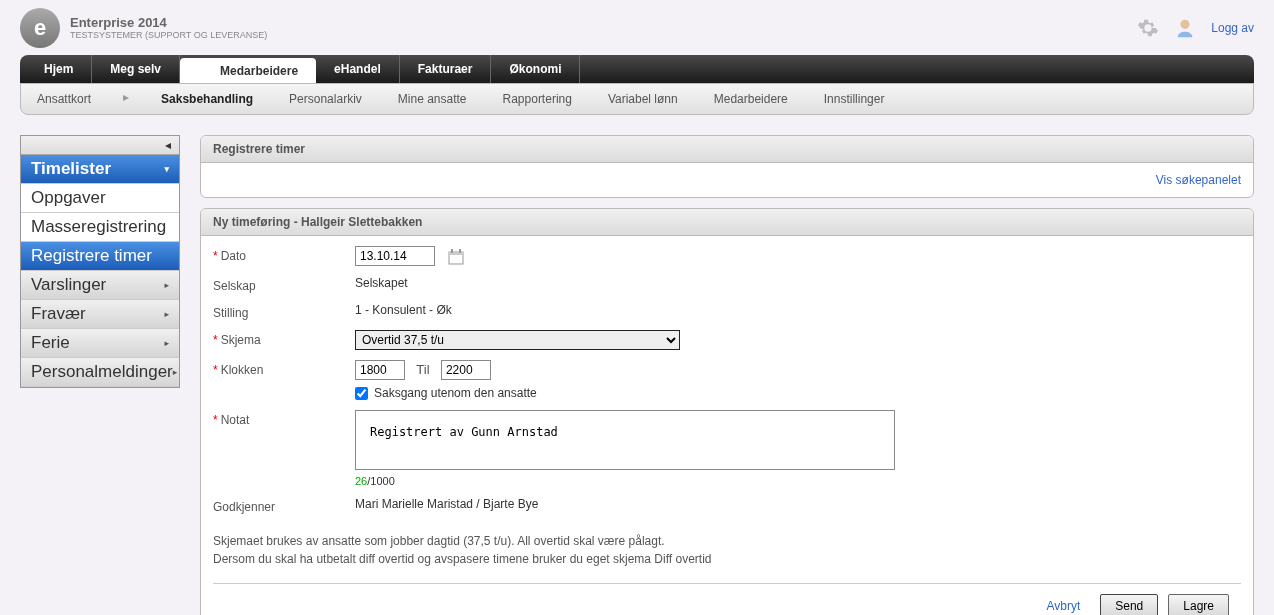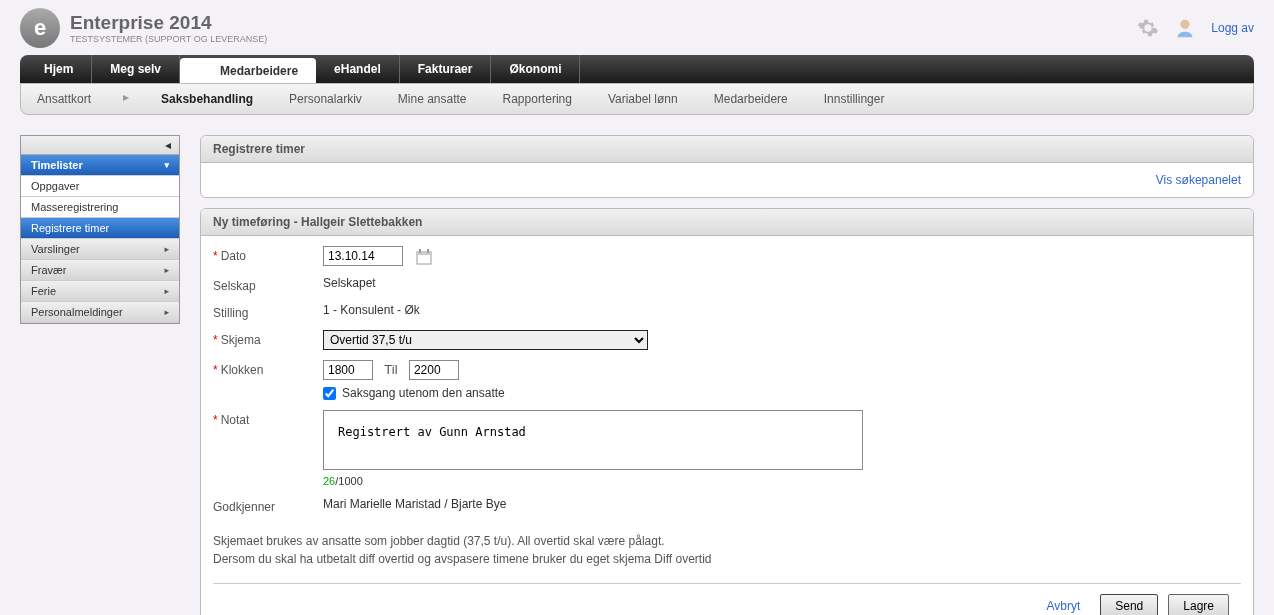--- a/index.html
+++ b/index.html
@@ -2,55 +2,55 @@
 <html><head>
 <meta charset="utf-8">
 <style>
 * { margin: 0; padding: 0; box-sizing: border-box; }
 body { font-family: Arial, sans-serif; font-size: 12px; background: #f5f2f7; color: #333; }
 
 .header { display: flex; align-items: center; padding: 8px 20px; height: 55px; }
 .logo-area { display: flex; align-items: center; gap: 10px; }
 .logo-icon { width: 40px; height: 40px; background: linear-gradient(180deg, #aaa 0%, #777 100%); border-radius: 50%; display: flex; align-items: center; justify-content: center; color: #fff; font-size: 22px; font-weight: bold; }
 .logo-text { color: #666; }
-.logo-title { font-size: 19px; font-weight: bold; }
+.logo-title { font-size: 13px; font-weight: bold; }
 .logo-sub { font-size: 9px; color: #888; }
 .header-spacer { flex: 1; }
 .header-icons { display: flex; align-items: center; gap: 15px; }
 .gear-icon, .user-icon { width: 22px; height: 22px; opacity: 0.6; }
 .logout-link { color: #3366cc; text-decoration: none; cursor: pointer; }
 
 .nav-wrapper { margin: 0 20px; border-radius: 22px; }
 .main-nav { background: linear-gradient(180deg, #4a4a4a 0%, #1a1a1a 100%); border-radius: 8px 8px 0 0; display: flex; padding: 0 6px; height: 28px; align-items: stretch; }
 .main-nav-item { color: #fff; padding: 6px 18px; cursor: pointer; font-weight: bold; border-right: 1px solid #666; display: flex; align-items: center; }
 .main-nav-item.active { background: #fff; color: #333; border-radius: 4px 4px 0 0; margin-top: 3px; border-right: none; padding-left: 40px; }
 
 .sub-nav { background: linear-gradient(180deg, #f5f5f5 0%, #e0e0e0 100%); border: 1px solid #bbb; border-radius: 0 0 8px 8px; padding: 6px 12px; display: flex; gap: 28px; }
 .sub-nav-item { color: #555; cursor: pointer; padding: 2px 4px; }
 .sub-nav-item.active { font-weight: bold; color: #222; }
 .sub-nav-sep { color: #999; }
 
 .content-area { display: flex; gap: 20px; padding: 20px; align-items: flex-start; }
 
 .sidebar { width: 160px; border: 1px solid #999; background: #fff; }
 .sidebar-collapse { background: linear-gradient(180deg,#f0f0f0,#ddd); text-align: right; padding: 2px 8px; border-bottom: 1px solid #aaa; }
-.side-item { padding: 4px 10px; border-bottom: 1px solid #ccc; cursor: pointer; font-size: 11px; color: #333; display: flex; justify-content: space-between; align-items: center; }
+.side-item { padding: 4px 10px; border-bottom: 1px solid #ccc; cursor: pointer; font-size: 17px; color: #333; display: flex; justify-content: space-between; align-items: center; }
 .side-item.header-item { background: linear-gradient(180deg,#4a90e2,#1c5db8); color: #fff; font-weight: bold; }
 .side-item.selected { background: linear-gradient(180deg,#4a90e2,#1c5db8); color: #fff; }
 .side-item.expandable { background: linear-gradient(180deg,#f0f0f0,#d5d5d5); }
 .side-item.chev::after { content: "▸"; font-size: 9px; color: #555; }
 .side-item.header-item.chev::after { content: "▾"; color: #fff; }
 
 .main-content { flex: 1; }
 .panel { border: 1px solid #bbb; border-radius: 6px; background: #fff; margin-bottom: 10px; }
 .panel-header { background: linear-gradient(180deg,#f0f0f0,#dcdcdc); border-bottom: 1px solid #bbb; padding: 6px 12px; font-weight: bold; color: #555; border-radius: 6px 6px 0 0; }
 .panel-body { padding: 10px 12px; }
 .link-right { color: #3366cc; text-align: right; display: block; cursor: pointer; }
 
-.form-row { display: flex; align-items: flex-start; margin-bottom: 10px; }
+.form-row { display: flex; align-items: flex-start; margin-bottom: 10px; gap: 32px; }
 .form-label { width: 110px; color: #555; padding-top: 3px; }
 .form-label .req { color: #d00; margin-right: 3px; }
 .form-control { flex: 1; }
 .form-control input[type=text] { border: 1px solid #888; padding: 2px 4px; font-size: 12px; font-family: inherit; }
 .form-control select { border: 1px solid #222; padding: 1px 2px; font-size: 12px; width: 325px; }
 .form-control textarea { border: 1px solid #888; width: 540px; height: 60px; padding: 14px; font-size: 12px; font-family: monospace; resize: none; }
 .date-input { width: 80px; }
 .time-input { width: 50px; }
 .cal-icon { display: inline-block; width: 16px; height: 16px; margin-left: 10px; vertical-align: middle; }
 .til-label { margin: 0 8px; color: #555; font-size: 13px; }

